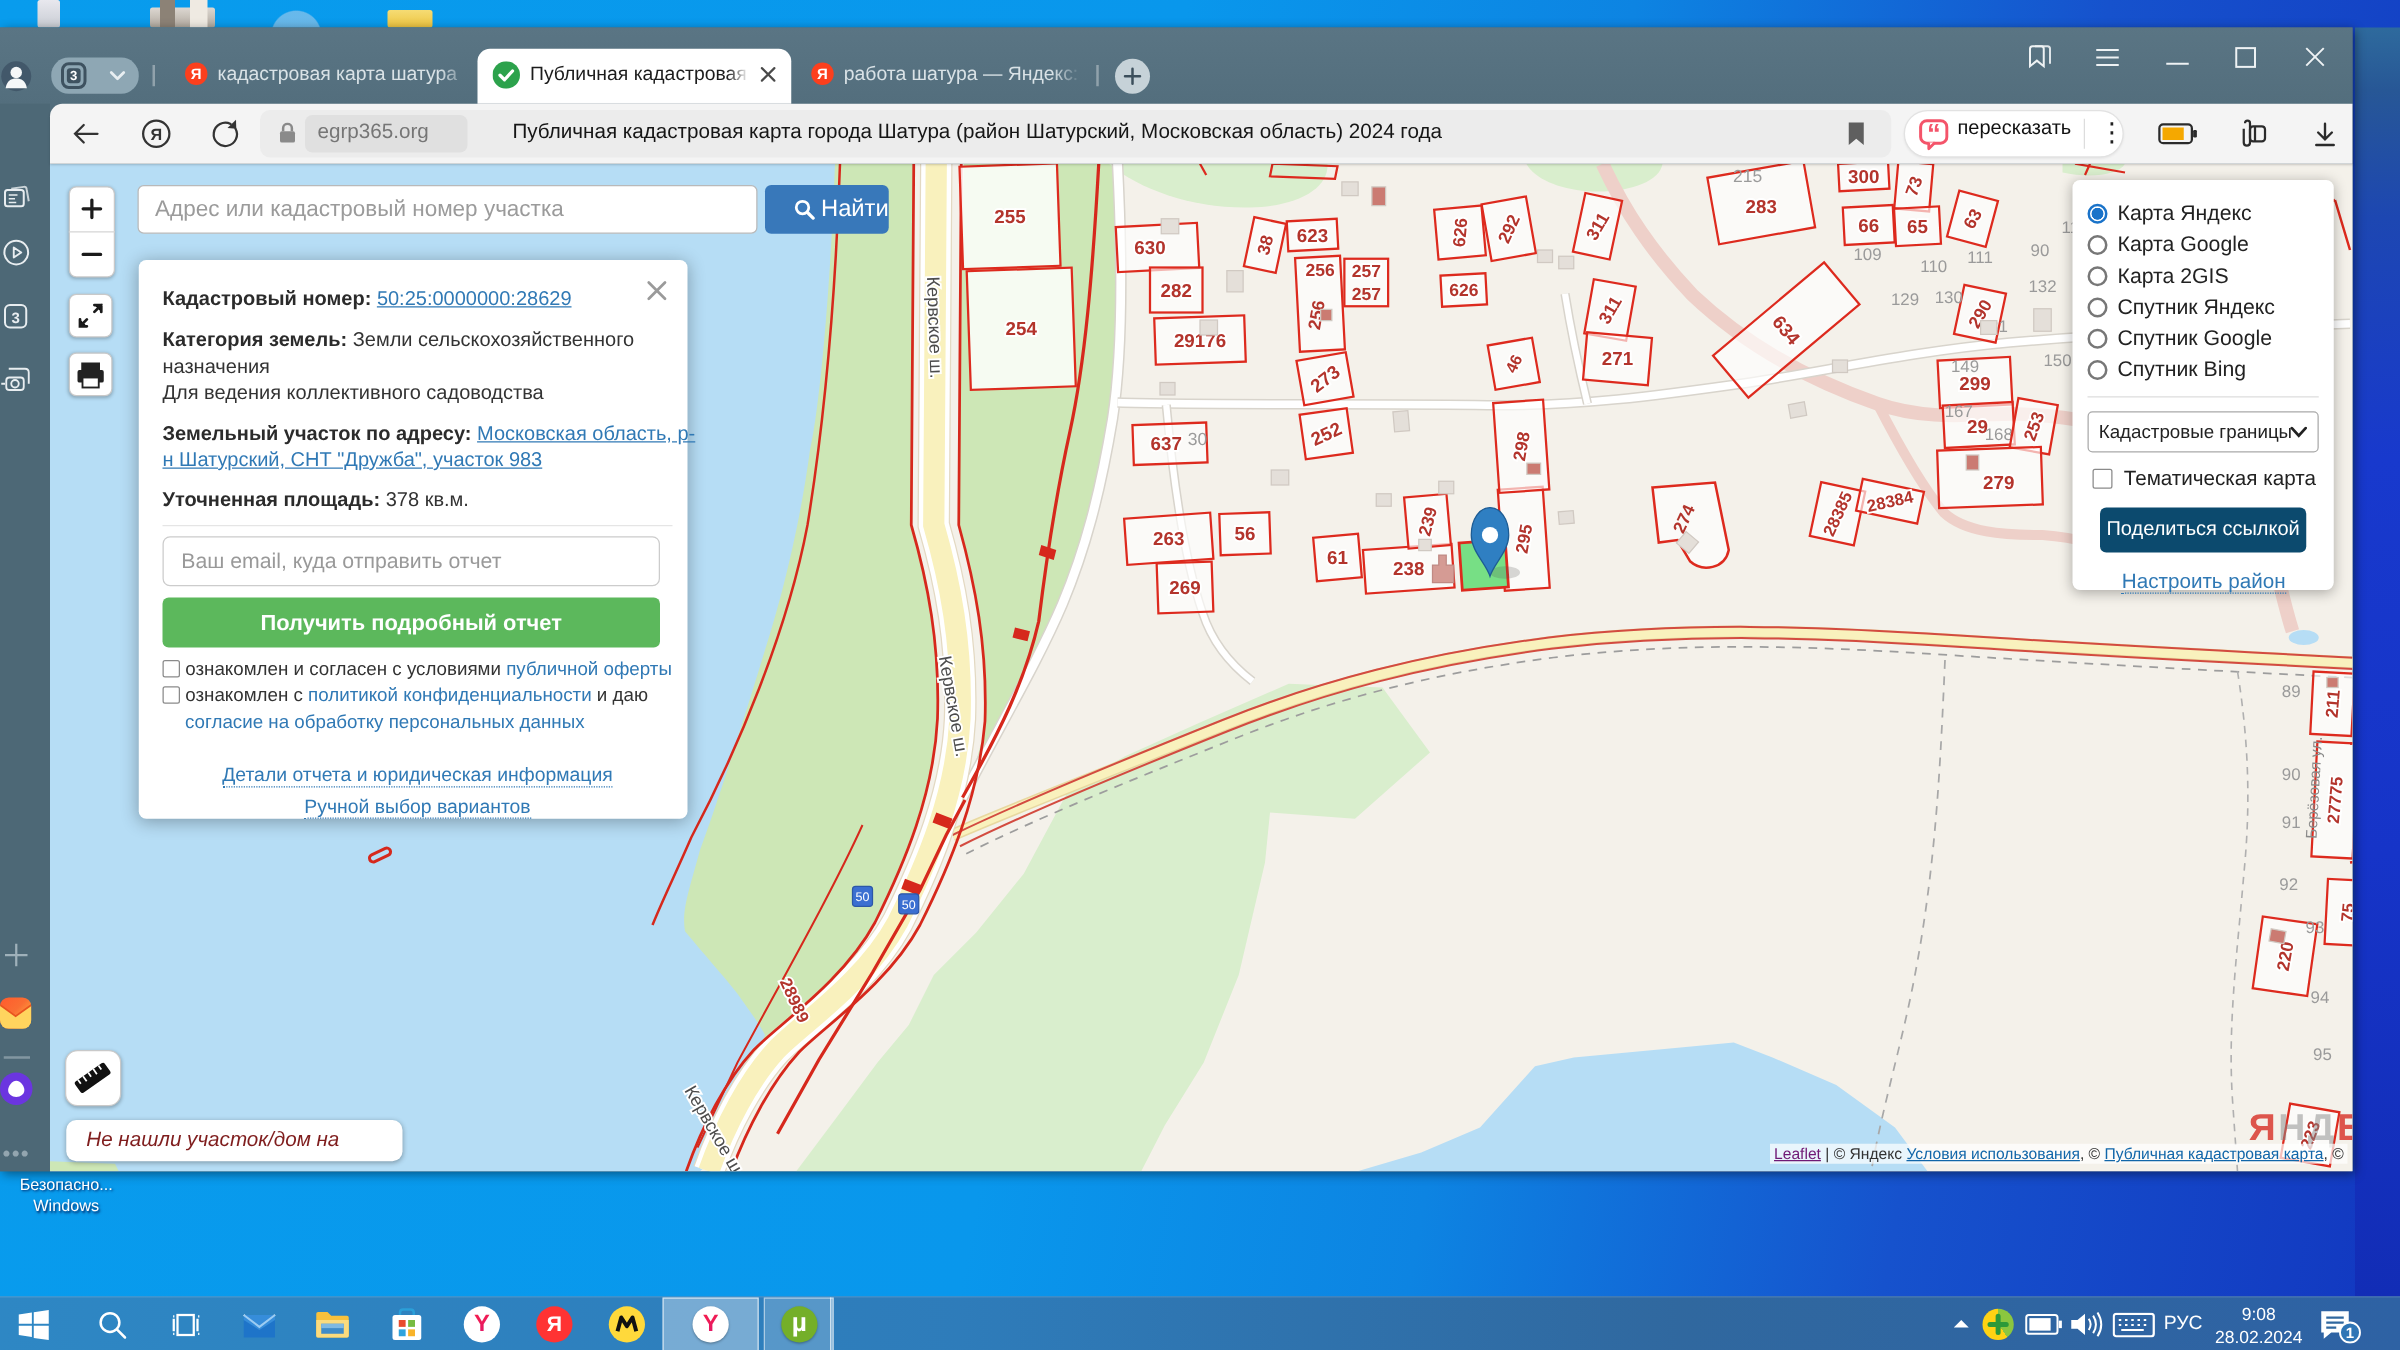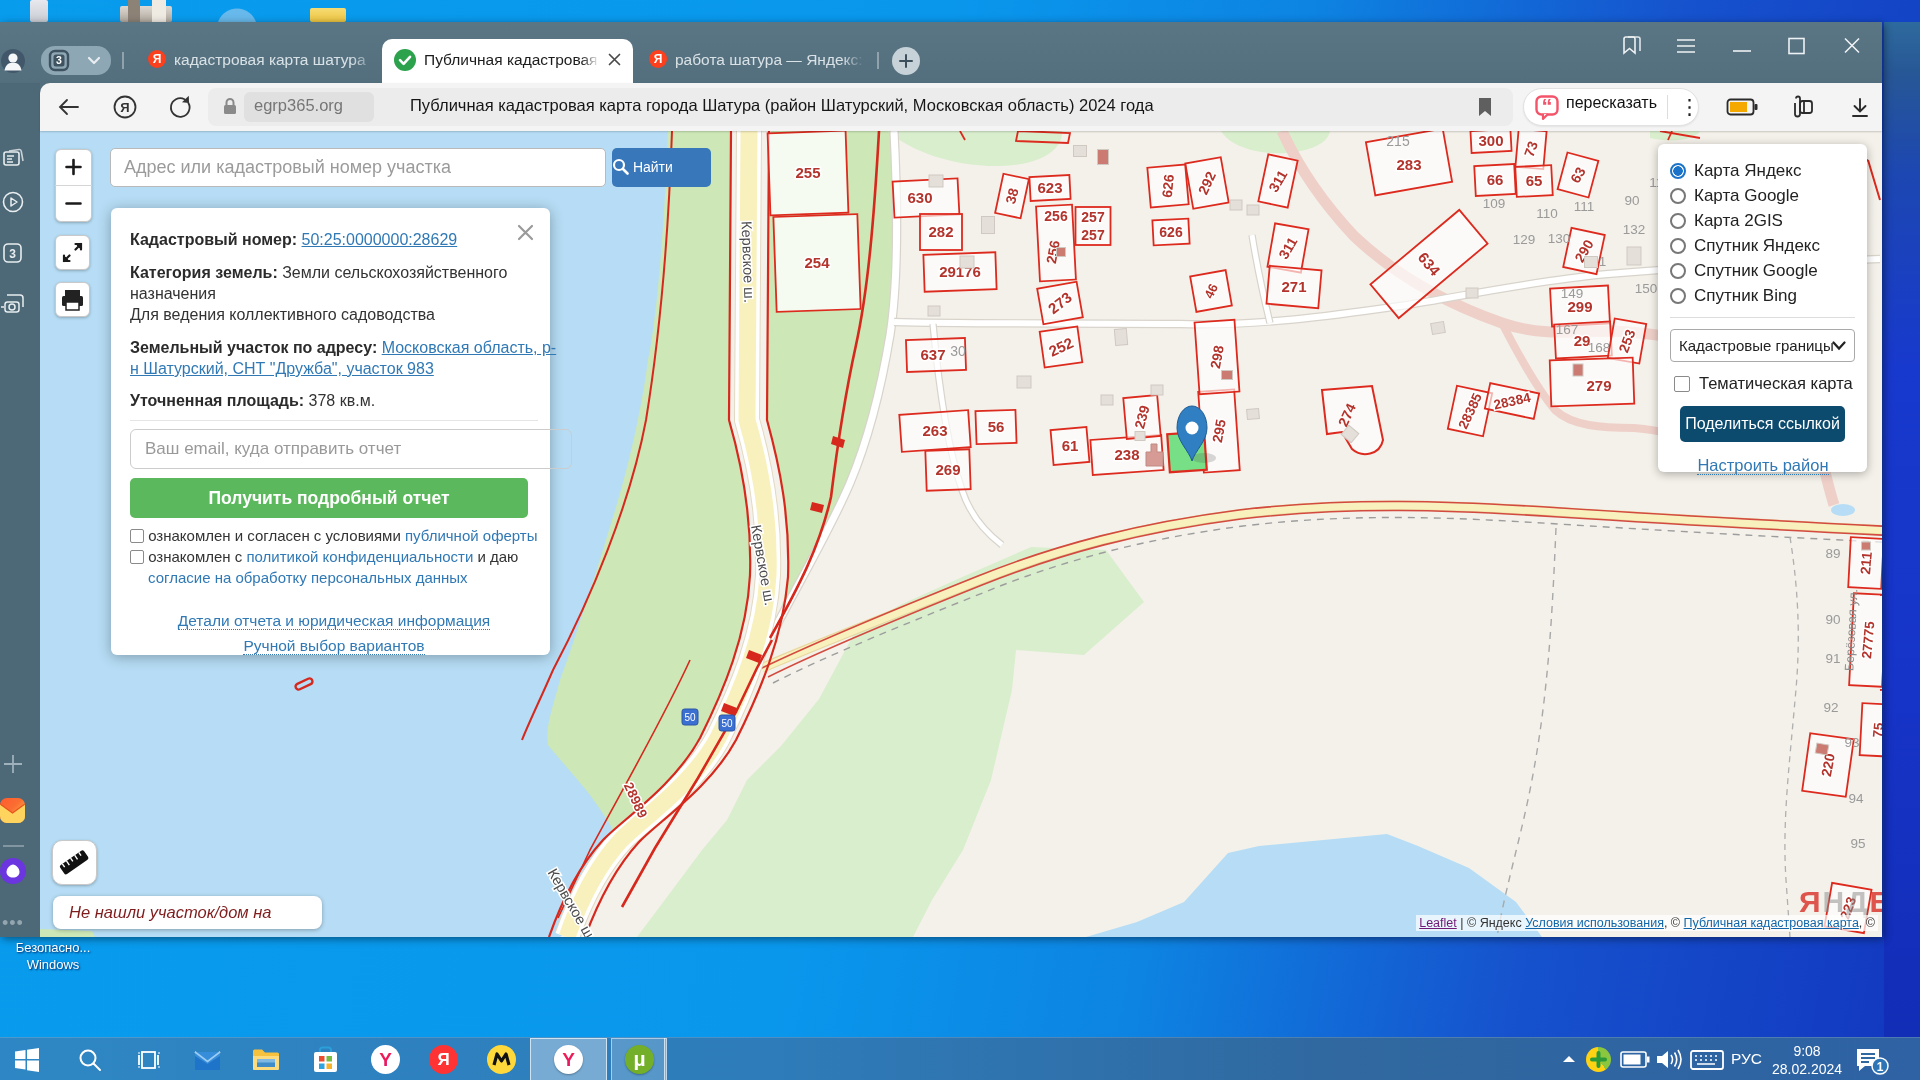--- a/index.html
+++ b/index.html
@@ -21,21 +21,21 @@
   #sidebar { position:absolute; left:0; top:61px; width:40px; height:854px; background:#4d6876; }
   #maparea { position:absolute; left:40px; top:109px; width:1842px; height:806px; background:#f2efe9; overflow:hidden; }
 
   
   .mapbtn { position:absolute; background:#fff; border:1px solid #c9c9c9; border-radius:6px;
             box-shadow:0 1px 3px rgba(0,0,0,.25); }
   #searchbox { position:absolute; left:70px; top:17px; width:496px; height:39px; background:#fff;
                border:1px solid #b9b9b9; border-radius:5px; color:#9b9b9b; font-size:18px;
                line-height:37px; padding-left:13px; }
   #findbtn { position:absolute; left:572px; top:17px; width:99px; height:39px; background:#3878ba;
-             border-radius:5px; color:#fff; font-size:14px; text-align:left; line-height:39px; font-weight:400; }
+             border-radius:5px; color:#fff; font-size:19px; text-align:right; line-height:39px; font-weight:400; }
   #popup { position:absolute; left:71px; top:62px; width:439px; height:447px; background:#fff;
            border-radius:6px; box-shadow:0 2px 14px rgba(0,0,0,.3); font-size:16px; color:#333;
            padding:21px 12px 0 19px; line-height:21px;margin-top:15px; }
   #popup b { color:#2b2b2b; }
   a.lnk { color:#3079b5; text-decoration:underline; }
   a.dot { color:#3079b5; text-decoration:none; border-bottom:1px dotted #3079b5; }
   #rpanel { position:absolute; left:1618px; top:13px; width:209px; height:328px; background:#fff;
             border-radius:6px; box-shadow:0 2px 10px rgba(0,0,0,.3); font-size:17px; color:#222;
             padding:14px 0 0 12px; }
   .radrow { height:25px; display:flex; align-items:center; gap:8px; }
@@ -740,21 +740,21 @@
 
     <div id="popup">
       <svg class="abs" style="right:16px;top:16px" width="17" height="17" viewBox="0 0 17 17">
         <path d="M2 2 L15 15 M15 2 L2 15" stroke="#9a9a9a" stroke-width="2.2" stroke-linecap="round"></path>
       </svg>
       <div><b>Кадастровый номер:</b> <a class="lnk" href="#">50:25:0000000:28629</a></div>
       <div style="margin-top:12px"><b>Категория земель:</b> Земли сельскохозяйственного назначения<br>Для ведения коллективного садоводства</div>
       <div style="margin-top:12px"><div style="white-space:nowrap"><b>Земельный участок по адресу:</b> <a class="lnk" href="#">Московская область, р-</a></div><a class="lnk" href="#">н Шатурский, СНТ "Дружба", участок 983</a></div>
       <div style="margin-top:11px"><b>Уточненная площадь:</b> 378 кв.м.</div>
       <div style="margin-top:9px;border-top:1px solid #e5e5e5"></div>
-      <div style="margin-top:8px;width:442px;height:40px;border:1px solid #ccc;border-radius:6px;color:#999;font-size:17px;line-height:38px;padding-left:14px">Ваш email, куда отправить отчет</div>
+      <div style="margin-top:8px;width:398px;height:40px;border:1px solid #ccc;border-radius:6px;color:#999;font-size:17px;line-height:38px;padding-left:14px">Ваш email, куда отправить отчет</div>
       <div style="margin-top:9px;width:398px;height:40px;background:#5cb85c;border-radius:5px;color:#fff;font-size:17.5px;font-weight:bold;text-align:center;line-height:40px">Получить подробный отчет</div>
       <div style="margin-top:7px;font-size:15px;line-height:21px;white-space:nowrap">
         <span style="display:inline-block;width:14px;height:14px;border:1px solid #8a8a8a;border-radius:2px;vertical-align:-2px;background:#fff"></span>
         ознакомлен и согласен с условиями <a class="lnk" style="text-decoration:none" href="#">публичной оферты</a><br>
         <span style="display:inline-block;width:14px;height:14px;border:1px solid #8a8a8a;border-radius:2px;vertical-align:-2px;background:#fff"></span>
         ознакомлен с <a class="lnk" style="text-decoration:none" href="#">политикой конфиденциальности</a> и даю<br>
         <span style="display:inline-block;width:18px"></span><a class="lnk" style="text-decoration:none" href="#">согласие на обработку персональных данных</a>
       </div>
       <div style="margin-top:22px;text-align:center;font-size:15.5px"><a class="dot" href="#">Детали отчета и юридическая информация</a></div>
       <div style="margin-top:4px;text-align:center;font-size:15.5px"><a class="dot" href="#">Ручной выбор вариантов</a></div>

